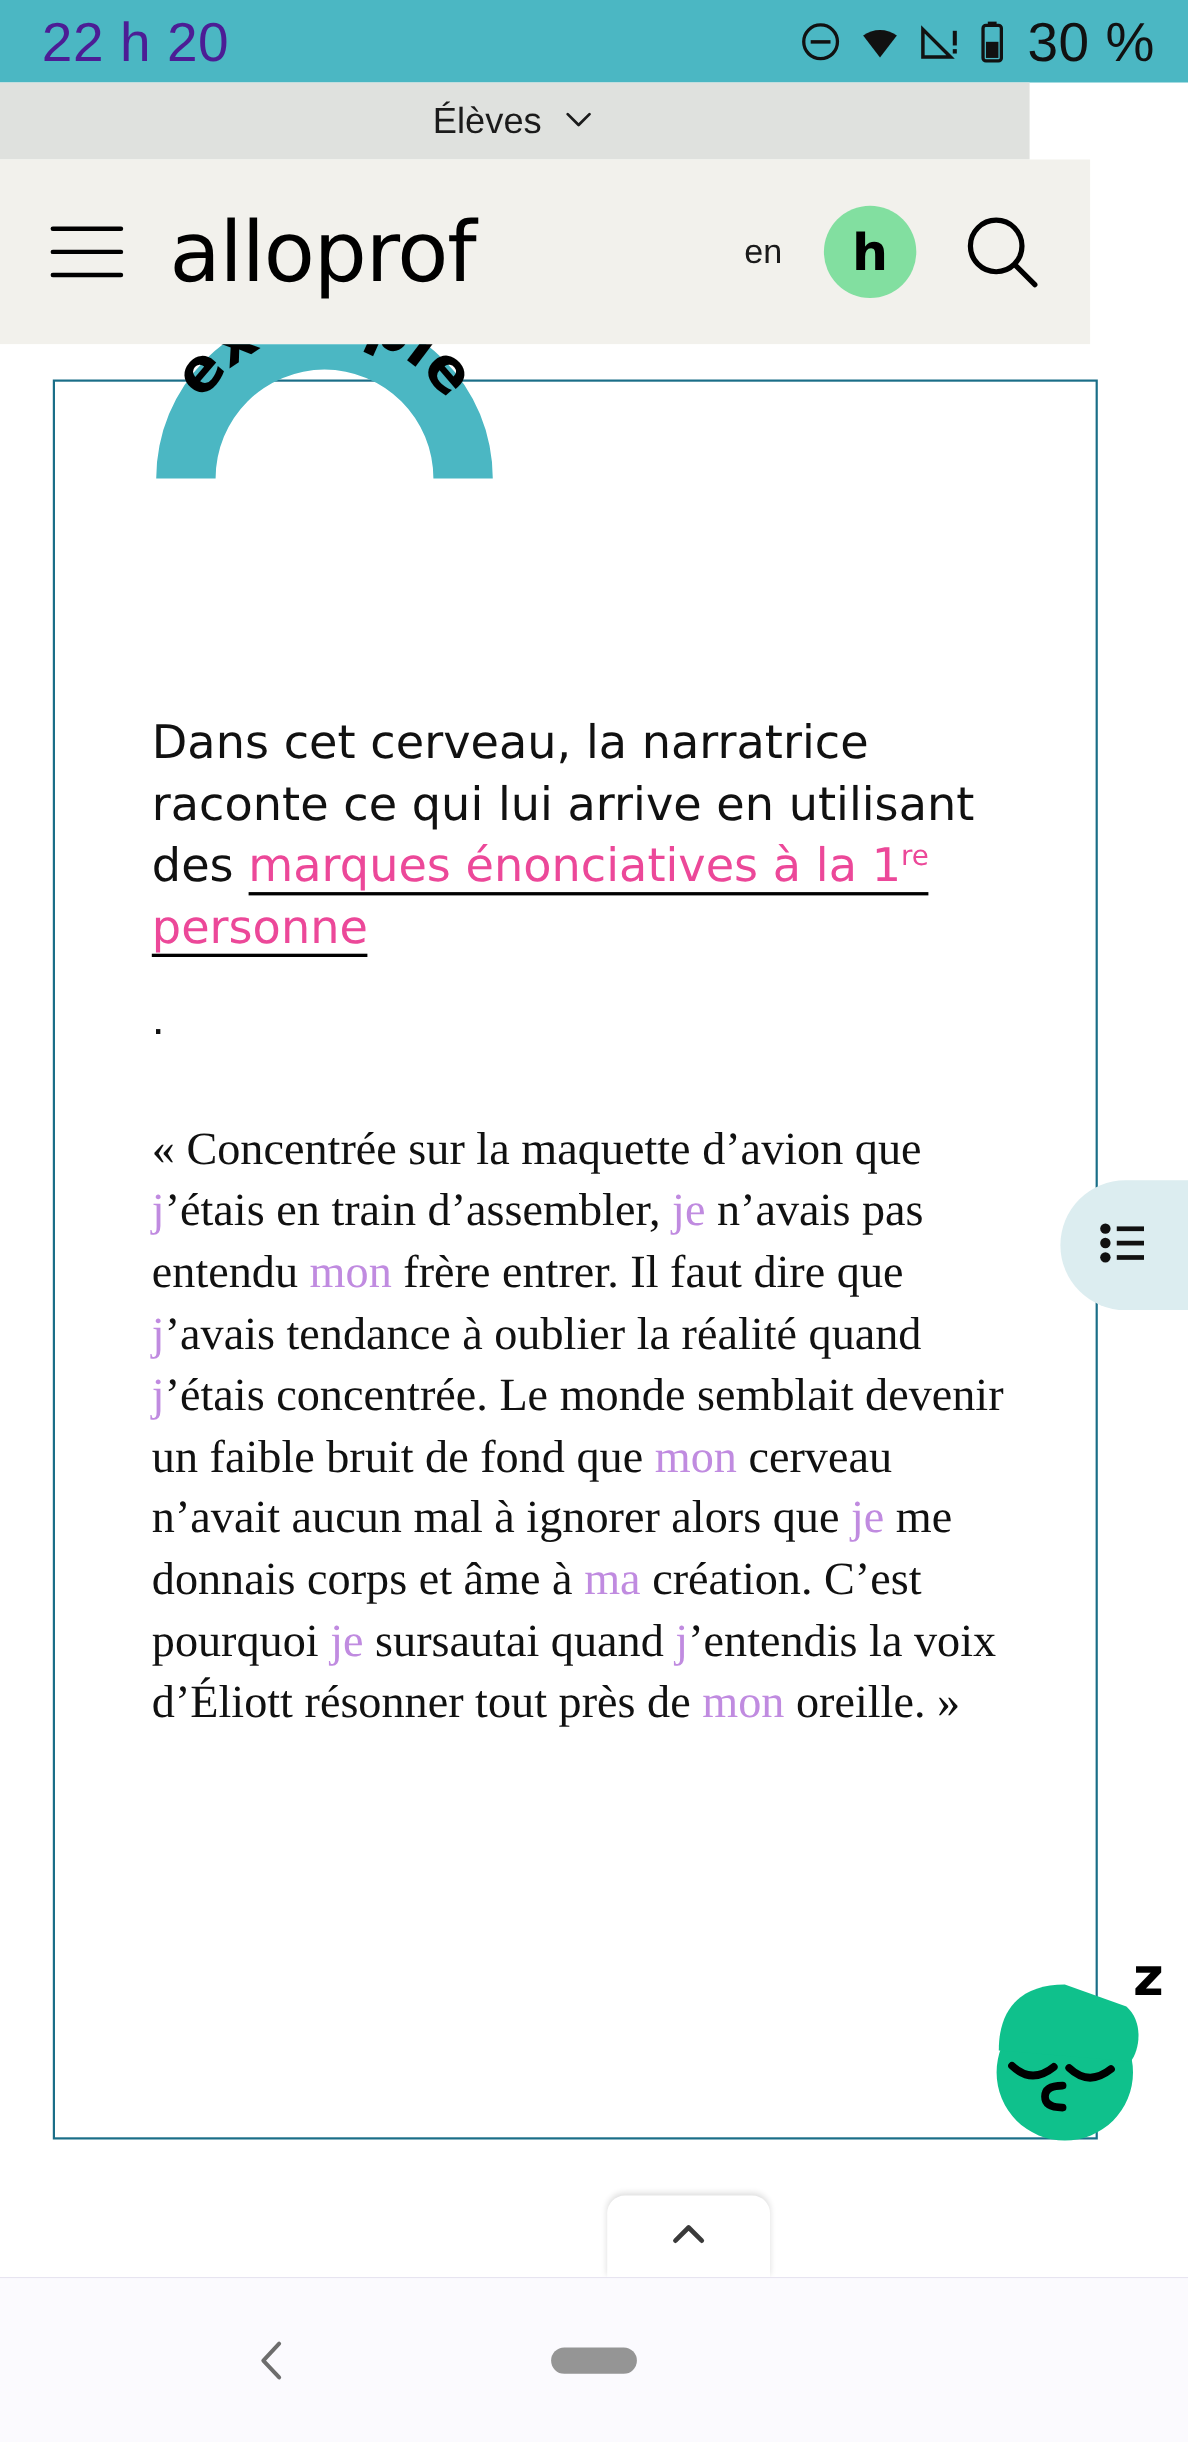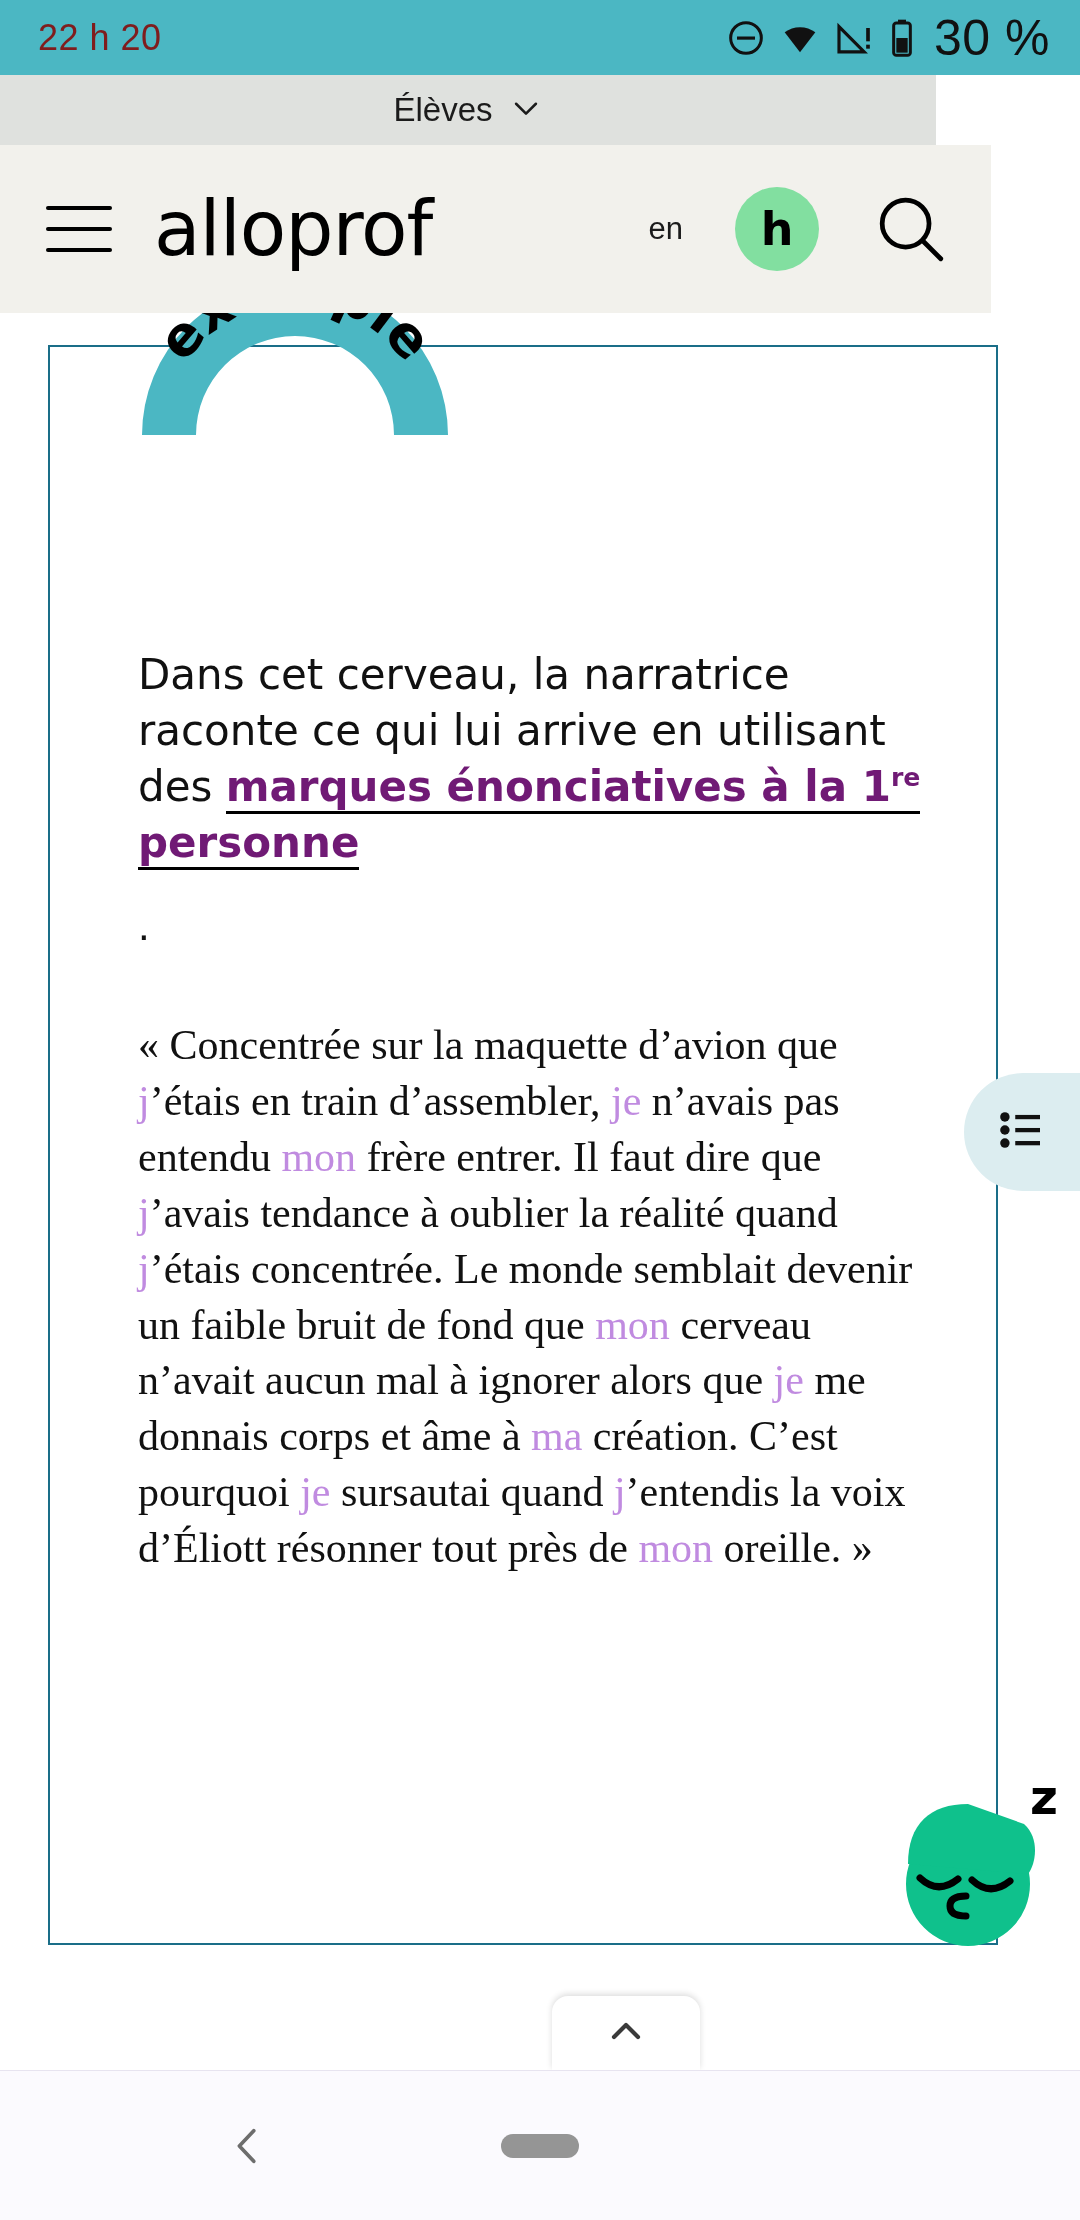--- a/index.html
+++ b/index.html
@@ -16,23 +16,23 @@
     position: absolute;
     top: 0; left: 0;
     width: 1080px; height: 75px;
     background: #4BB7C3;
     display: flex;
     align-items: center;
     justify-content: space-between;
     padding: 0 30px 0 38px;
   }
   .status-time {
-    font-size: 36px;
+    font-size: 50px;
     font-weight: 400;
-    color: #7f1d1d;
+    color: #4c1d95;
     letter-spacing: 0.5px;
   }
   .status-icons {
     display: flex;
     align-items: center;
     gap: 14px;
   }
   .status-icons svg { display: block; }
   .battery-pct {
     font-size: 50px;
@@ -87,21 +87,21 @@
     font-weight: 400;
     letter-spacing: -1px;
     color: #000;
     line-height: 1;
     font-family: "DejaVu Sans", sans-serif;
   }
   .header-right {
     margin-left: auto;
     display: flex;
     align-items: center;
-    gap: 52px;
+    gap: 38px;
   }
   .lang-toggle {
     font-size: 31px;
     color: #1b1b1b;
   }
   .avatar {
     width: 84px; height: 84px;
     border-radius: 50%;
     background: #82DFA0;
     display: flex;
@@ -159,22 +159,22 @@
 
   .lede {
     font-size: 42px;
     line-height: 1.33;
     color: #111;
     font-family: "DejaVu Sans", sans-serif;
     font-weight: 400;
   }
   .concept-link {
     display: inline;
-    color: #701a75;
-    font-weight: 700;
+    color: #ec4899;
+    font-weight: 400;
     border-bottom: 3px solid #000;
     text-decoration: none;
     line-height: 1.33;
   }
   .concept-link sup {
     font-size: 0.6em;
     vertical-align: super;
     line-height: 0;
   }
   .trailing-dot {

